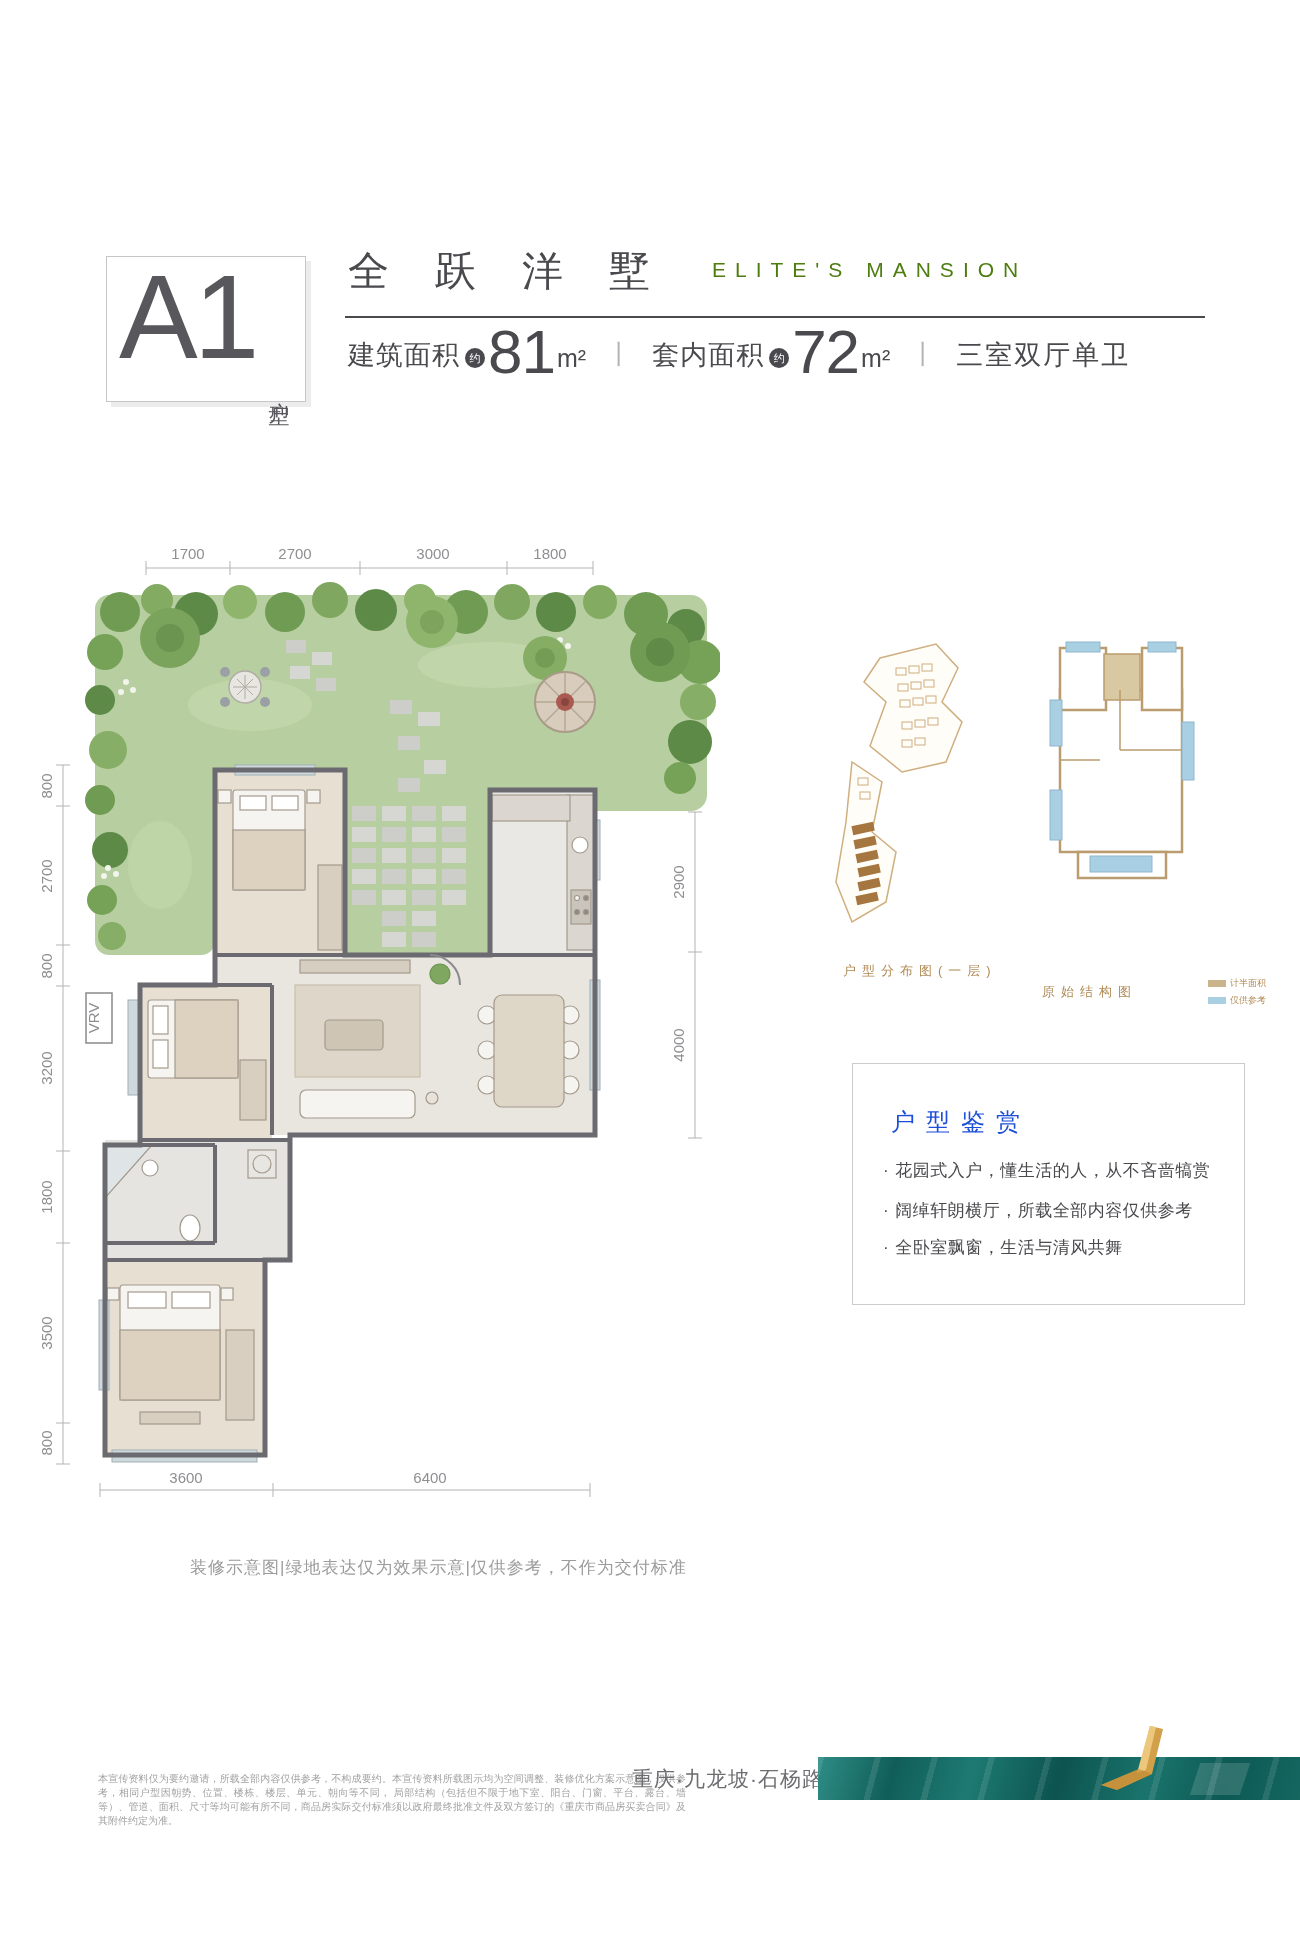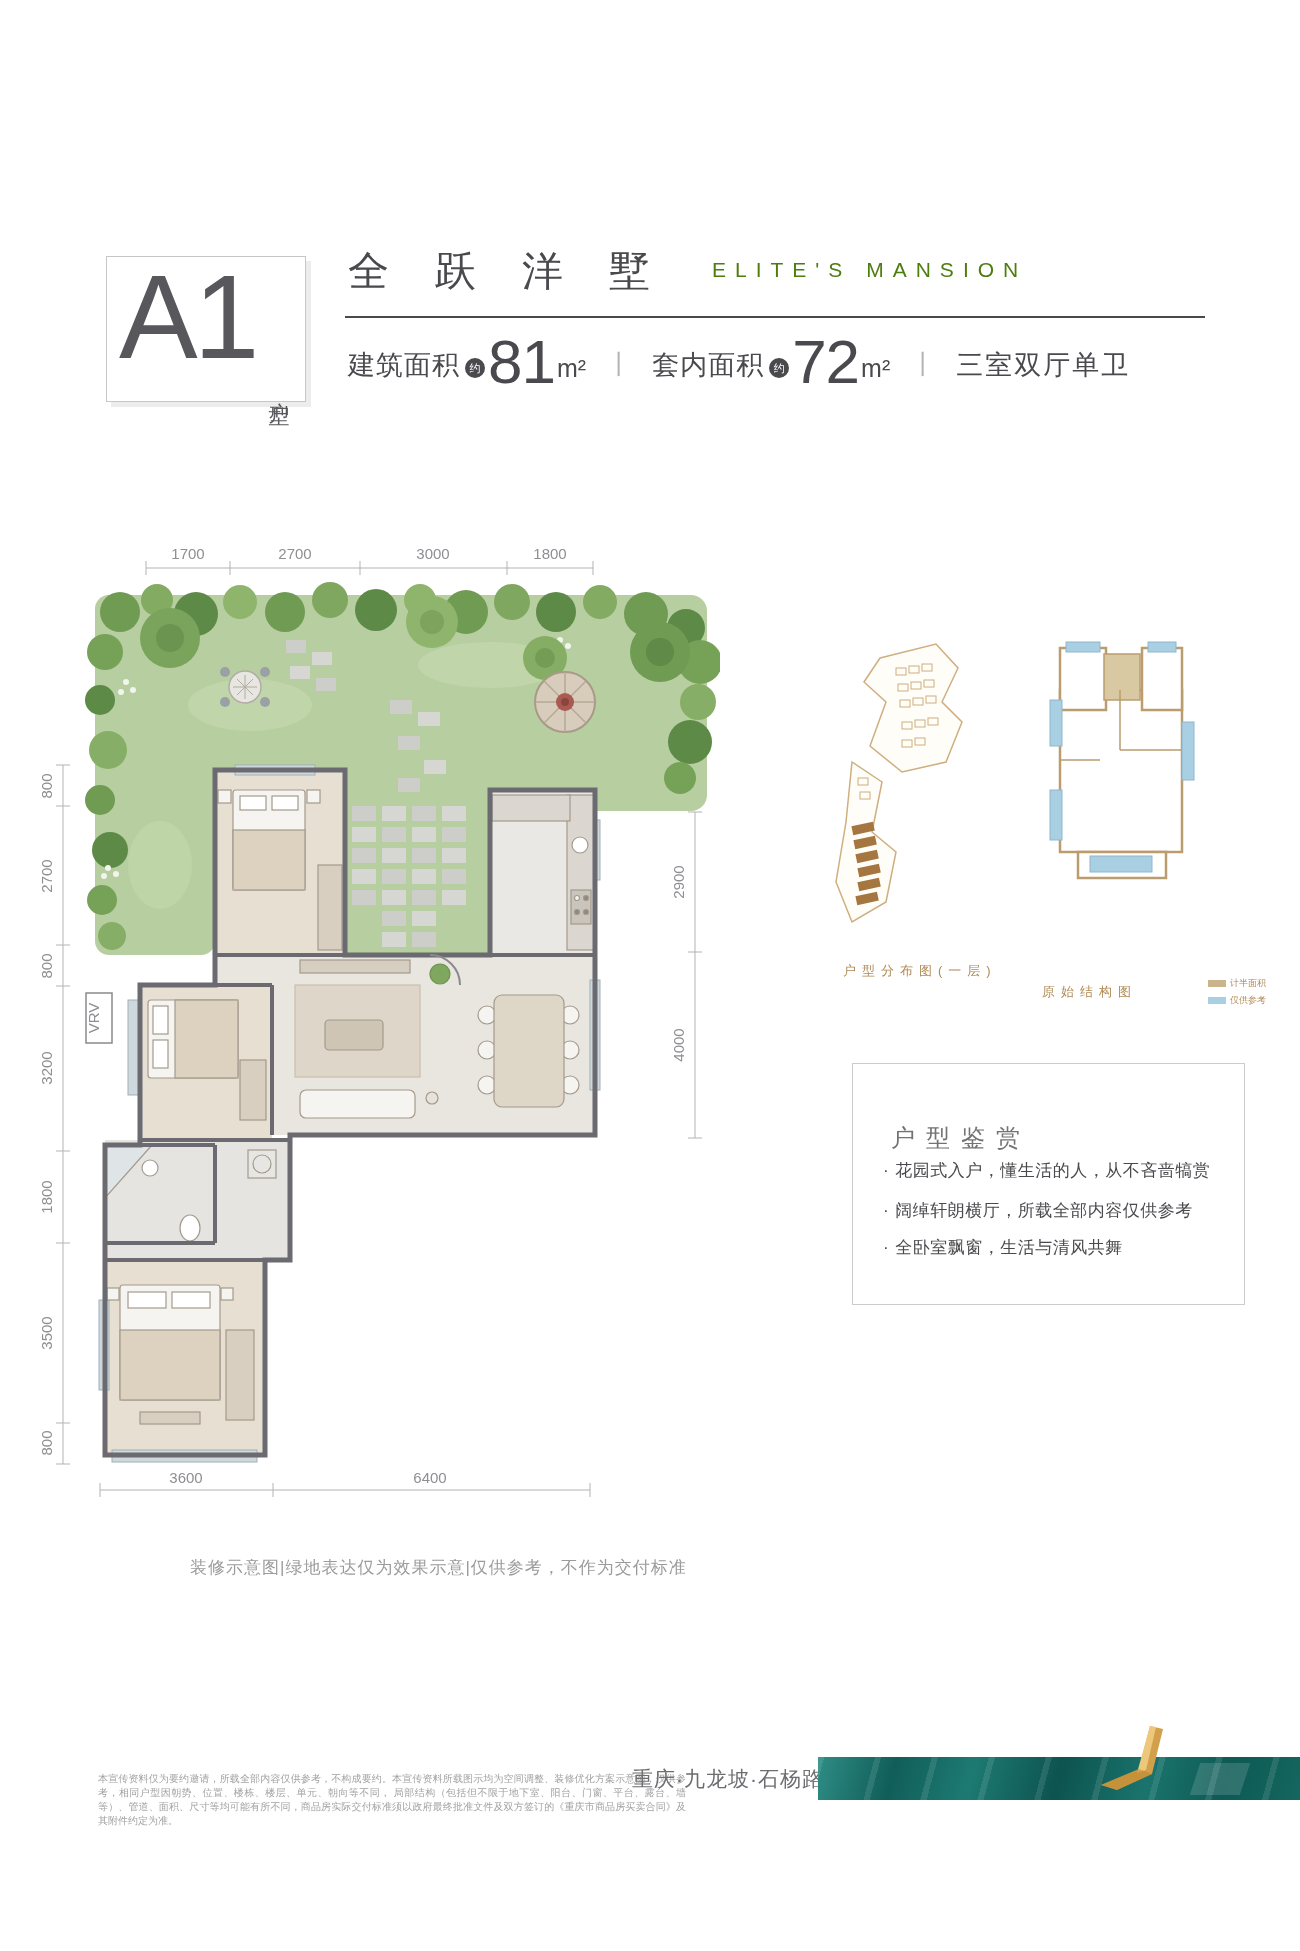--- a/index.html
+++ b/index.html
@@ -11,21 +11,21 @@
     background:#fff;border:1px solid #c6c6c8;box-shadow:5px 5px 0 #ececec;}
   .unit-code{position:absolute;left:12px;top:-16px;font-size:118px;font-weight:500;
     color:#57575c;letter-spacing:-4px;line-height:1.3;}
   .unit-type{position:absolute;right:12px;bottom:8px;writing-mode:vertical-rl;
     font-size:21px;color:#57575c;letter-spacing:4px;}
   .title-cn{position:absolute;left:348px;top:244px;font-size:41px;font-weight:500;
     color:#4a4a4e;letter-spacing:46px;white-space:nowrap;}
   .title-en{position:absolute;left:712px;top:258px;font-size:21px;color:#4d7c0f;
     letter-spacing:9px;white-space:nowrap;}
   .header-divider{position:absolute;left:345px;top:316px;width:860px;height:2px;background:#4a4a4e;}
-  .area-row{position:absolute;left:348px;top:326px;height:64px;display:flex;align-items:flex-end;color:#4a4a4e;text-align:right;}
+  .area-row{position:absolute;left:348px;top:316px;height:64px;display:flex;align-items:flex-end;color:#4a4a4e;text-align:right;}
   .area-label{font-size:27px;font-weight:500;padding-bottom:7px;letter-spacing:1px;}
   .approx{width:20px;height:20px;border-radius:50%;background:#4a4a4e;color:#fff;
     font-size:11px;display:flex;align-items:center;justify-content:center;margin:0 3px 12px 5px;}
   .area-num{font-size:62px;font-weight:500;line-height:0.88;letter-spacing:-1px;}
   .area-unit{font-size:25px;padding-bottom:7px;margin-left:2px;}
   .sep{font-size:26px;color:#b4b4b8;padding:0 20px 8px 20px;font-weight:300;}
   .layout-type{font-size:27px;font-weight:500;padding-bottom:7px;letter-spacing:2px;}
 
   
   #plan-svg{position:absolute;left:20px;top:520px;}
@@ -37,21 +37,21 @@
   #side-svg{position:absolute;left:815px;top:630px;}
   .dist-caption{position:absolute;left:843px;top:962px;font-size:13px;color:#b08a55;letter-spacing:6px;white-space:nowrap;}
   .struct-caption{position:absolute;left:1042px;top:967px;font-size:13px;color:#b08a55;letter-spacing:6px;white-space:nowrap;margin-top:16px;}
   .legend{position:absolute;left:1172px;top:977px;}
   .legend-item{display:flex;align-items:center;margin-bottom:4px;padding-left:36px;}
   .legend-swatch{width:18px;height:7px;margin-right:4px;}
   .legend-label{font-size:9px;color:#b08a55;white-space:nowrap;}
 
   
   .app-card{position:absolute;left:852px;top:1063px;width:391px;height:240px;background:#fff;border:1px solid #cccccc;}
-  .app-title{position:absolute;left:38px;top:42px;font-size:24px;color:#737373;letter-spacing:11px;font-weight:500;white-space:nowrap;margin-top:16px;}
+  .app-title{position:absolute;left:38px;top:42px;font-size:24px;color:#1d4ed8;letter-spacing:11px;font-weight:500;white-space:nowrap;}
   .app-bullet{position:absolute;left:30px;font-size:17px;color:#4a4a4e;white-space:nowrap;letter-spacing:0.5px;}
   .app-bullet .mk{margin-right:6px;color:#4a4a4e;}
   .b0{top:95px}.b1{top:135px}.b2{top:172px}
 
   
   .disclaimer{position:absolute;left:55px;top:1772px;width:588px;font-size:10px;line-height:14px;color:#a2a2a4;text-align:justify;margin-left:43px;}
   .location-text{position:absolute;left:632px;top:1765px;font-size:21px;color:#6e6e72;letter-spacing:1px;white-space:nowrap;}
   .brand-band{position:absolute;left:818px;top:1757px;width:482px;height:43px;
     background:linear-gradient(105deg,#2e8d85 0%,#115e59 16%,#1d7a73 32%,#0d534f 50%,#1a746d 68%,#0e5a55 84%,#14665f 100%);}
   .band-sheen{position:absolute;inset:0;background:

